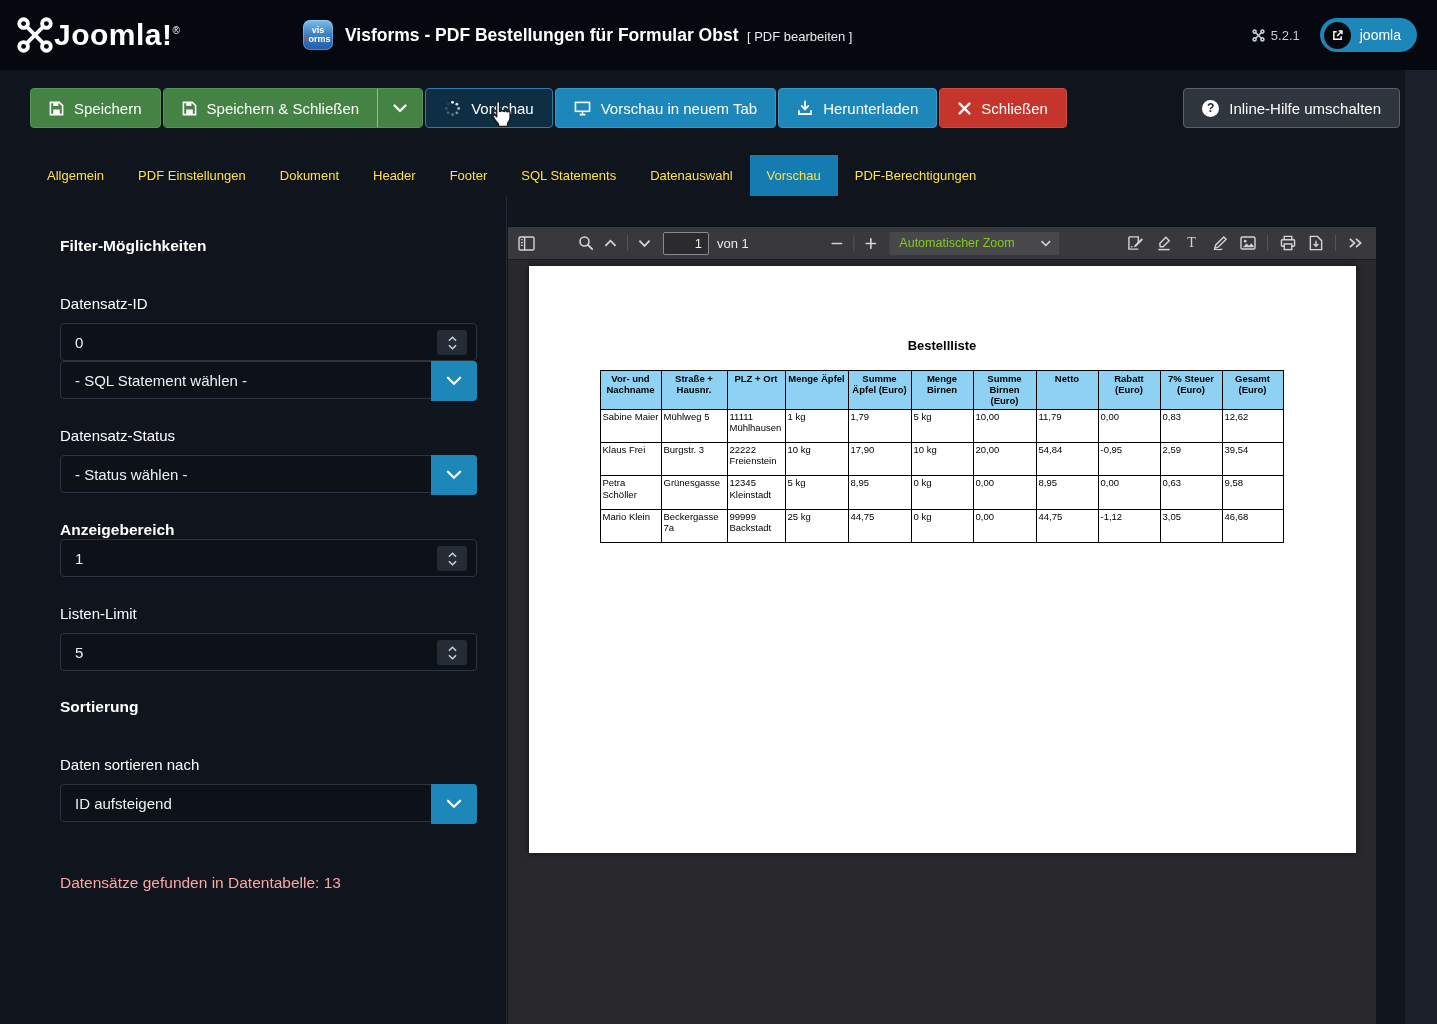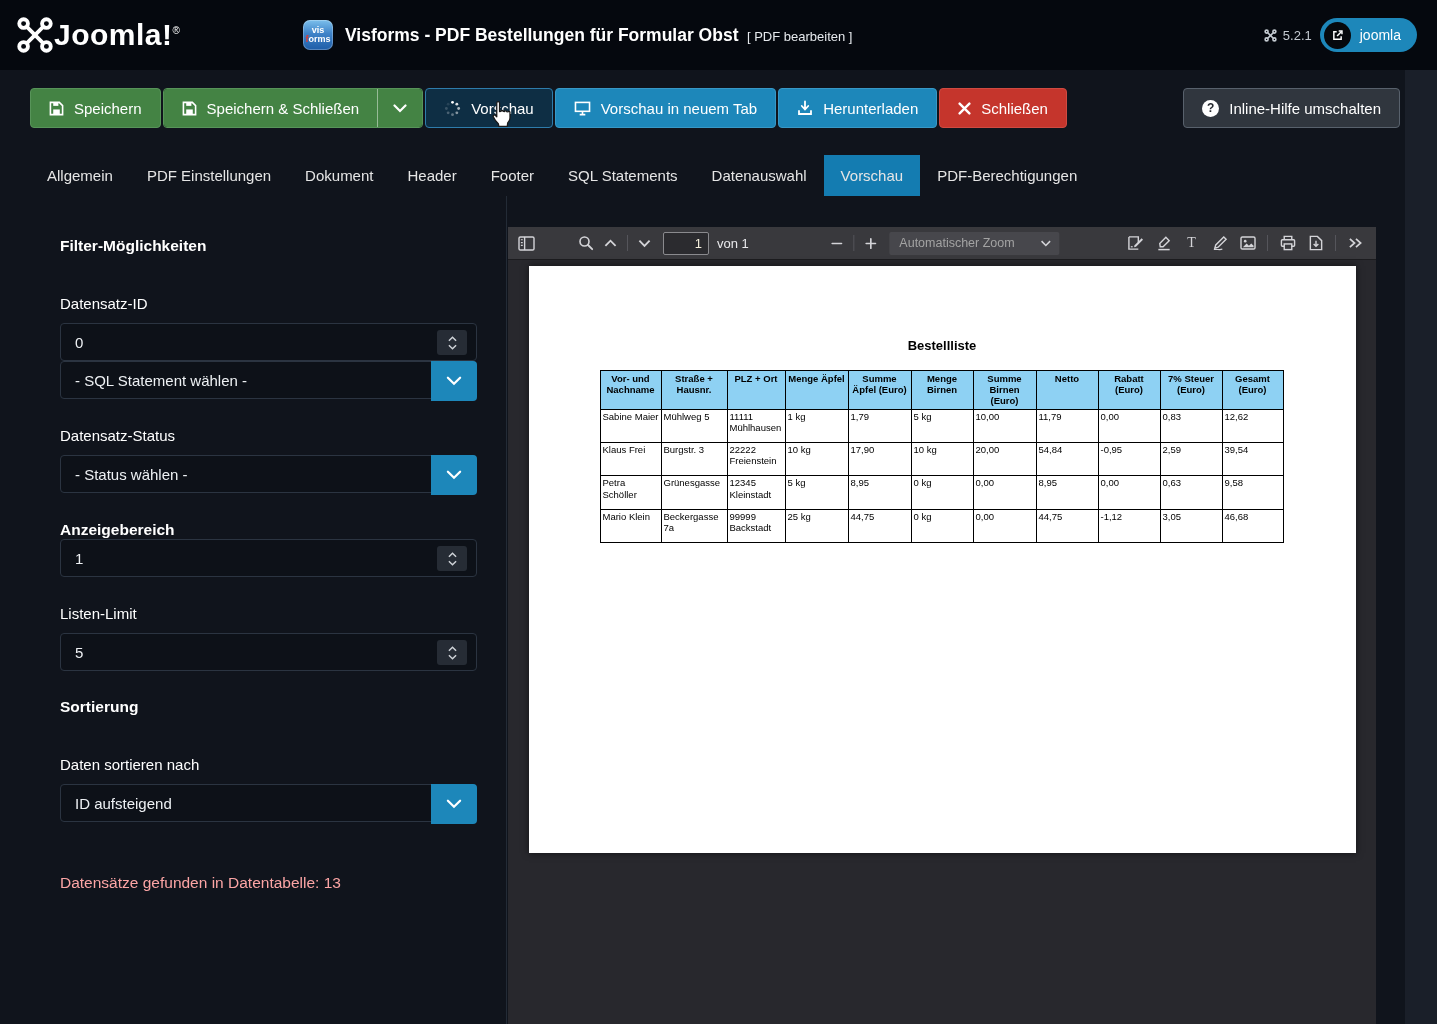--- a/index.html
+++ b/index.html
@@ -24,21 +24,21 @@
   .visforms-icon {
     width:30px; height:30px; border-radius:7px;
     background:linear-gradient(180deg,#7cc0ec 0%,#3f83c8 45%,#1d5da8 100%);
     display:flex; flex-direction:column; align-items:center; justify-content:center;
     font-size:9px; font-weight:700; line-height:1.05; color:#fff;
     box-shadow:inset 0 0 0 1px rgba(255,255,255,.25);
   }
   .visforms-icon .f-red { color:#e4392e; }
   .page-title { font-size:17.5px; font-weight:700; }
   .page-title-suffix { font-size:13px; font-weight:400; color:#e6e9ed; margin-left:4px; }
-  .header-right { position:absolute; right:20px; top:0; height:70px; display:flex; align-items:center; gap:8px; }
+  .header-right { position:absolute; right:20px; top:0; height:70px; display:flex; align-items:center; gap:20px; }
   .version-box { display:flex; align-items:center; gap:6px; color:#c4cad1; font-size:13px; }
   .user-pill {
     display:flex; align-items:center; gap:9px; height:34px;
     background:#1d87ba; border-radius:17px; padding:4px 16px 4px 4px;
     font-size:14px; color:#fff; cursor:pointer;
   }
   .user-pill .circ {
     width:27px; height:27px; border-radius:50%; background:#06080c;
     display:flex; align-items:center; justify-content:center;
   }
@@ -58,21 +58,21 @@
   .btn-blue { background:#1d87ba; border-color:#3898c6; }
   .btn-red { background:#c5352c; border-color:#cf4a41; }
   .btn-dark { background:#30363e; border-color:#58616c; }
   .split-btn { display:inline-flex; height:40px; border-radius:4px; overflow:hidden; border:1px solid #579459; }
   .split-main { display:inline-flex; align-items:center; gap:10px; padding:0 18px; background:#448344; font-size:15px; cursor:pointer; }
   .split-toggle { width:45px; background:#448344; border-left:1px solid rgba(255,255,255,.45); display:flex; align-items:center; justify-content:center; cursor:pointer; }
   .help-circ { width:17px; height:17px; border-radius:50%; background:#fff; color:#22262c; font-size:12px; font-weight:700; display:flex; align-items:center; justify-content:center; }
 
   
   .tab-bar { position:absolute; top:155px; left:30px; height:41px; display:flex; }
-  .tab { padding:0 17px; display:flex; align-items:center; font-size:15px; color:#e5e5e5; cursor:pointer; }
+  .tab { padding:0 17px; display:flex; align-items:center; font-size:13px; color:#fde047; cursor:pointer; }
   .tab.active { background:#147cb1; }
 
   
   .sidebar {
     position:absolute; top:196px; left:0; width:507px; bottom:0;
     border-right:1px solid #232b36; padding:41px 30px 0 60px;
   }
   .section-heading { font-size:15.5px; font-weight:700; color:#fff; }
   .field-label { font-size:15px; color:#fff; margin-bottom:11px; }
   .control { position:relative; width:417px; height:38px; background:#0d1118; border:1px solid #2b3441; border-radius:4px; display:flex; align-items:center; }
@@ -105,21 +105,21 @@
   .vt-sep { width:1px; height:16px; background:#55555b; margin:0 4px; }
   .page-input {
     width:46px; height:23px; background:#2b2b2f; border:1px solid #8a8a8e; border-radius:2px;
     color:#f5f0dd; font-size:13px; text-align:right; padding:0 6px; outline:none;
     font-family:"Liberation Sans", sans-serif; margin:0 8px 0 6px;
   }
   .von-label { font-size:13px; color:#e9e9ec; }
   .vt-center { position:absolute; left:50%; top:0; height:32px; transform:translateX(-50%); display:flex; align-items:center; }
   .zoom-select {
     height:23px; background:#47474c; border-radius:2px; display:flex; align-items:center;
-    gap:26px; padding:0 8px 0 10px; font-size:12.5px; color:#a3a3a3; cursor:pointer; margin-left:6px;
+    gap:26px; padding:0 8px 0 10px; font-size:12.5px; color:#84cc16; cursor:pointer; margin-left:6px;
   }
   .vt-right { margin-left:auto; display:flex; align-items:center; gap:3px; padding-right:2px; }
 
   .pdf-page {
     width:827px; height:587px; background:#fff; margin:7px auto 0;
     position:relative; box-shadow:0 0 7px rgba(0,0,0,.55); color:#000;
   }
   .pdf-title { position:absolute; top:72px; left:0; width:100%; text-align:center; font-size:13px; font-weight:700; color:#000; }
   .pdf-table {
     position:absolute; top:104px; left:71px; width:684px;

